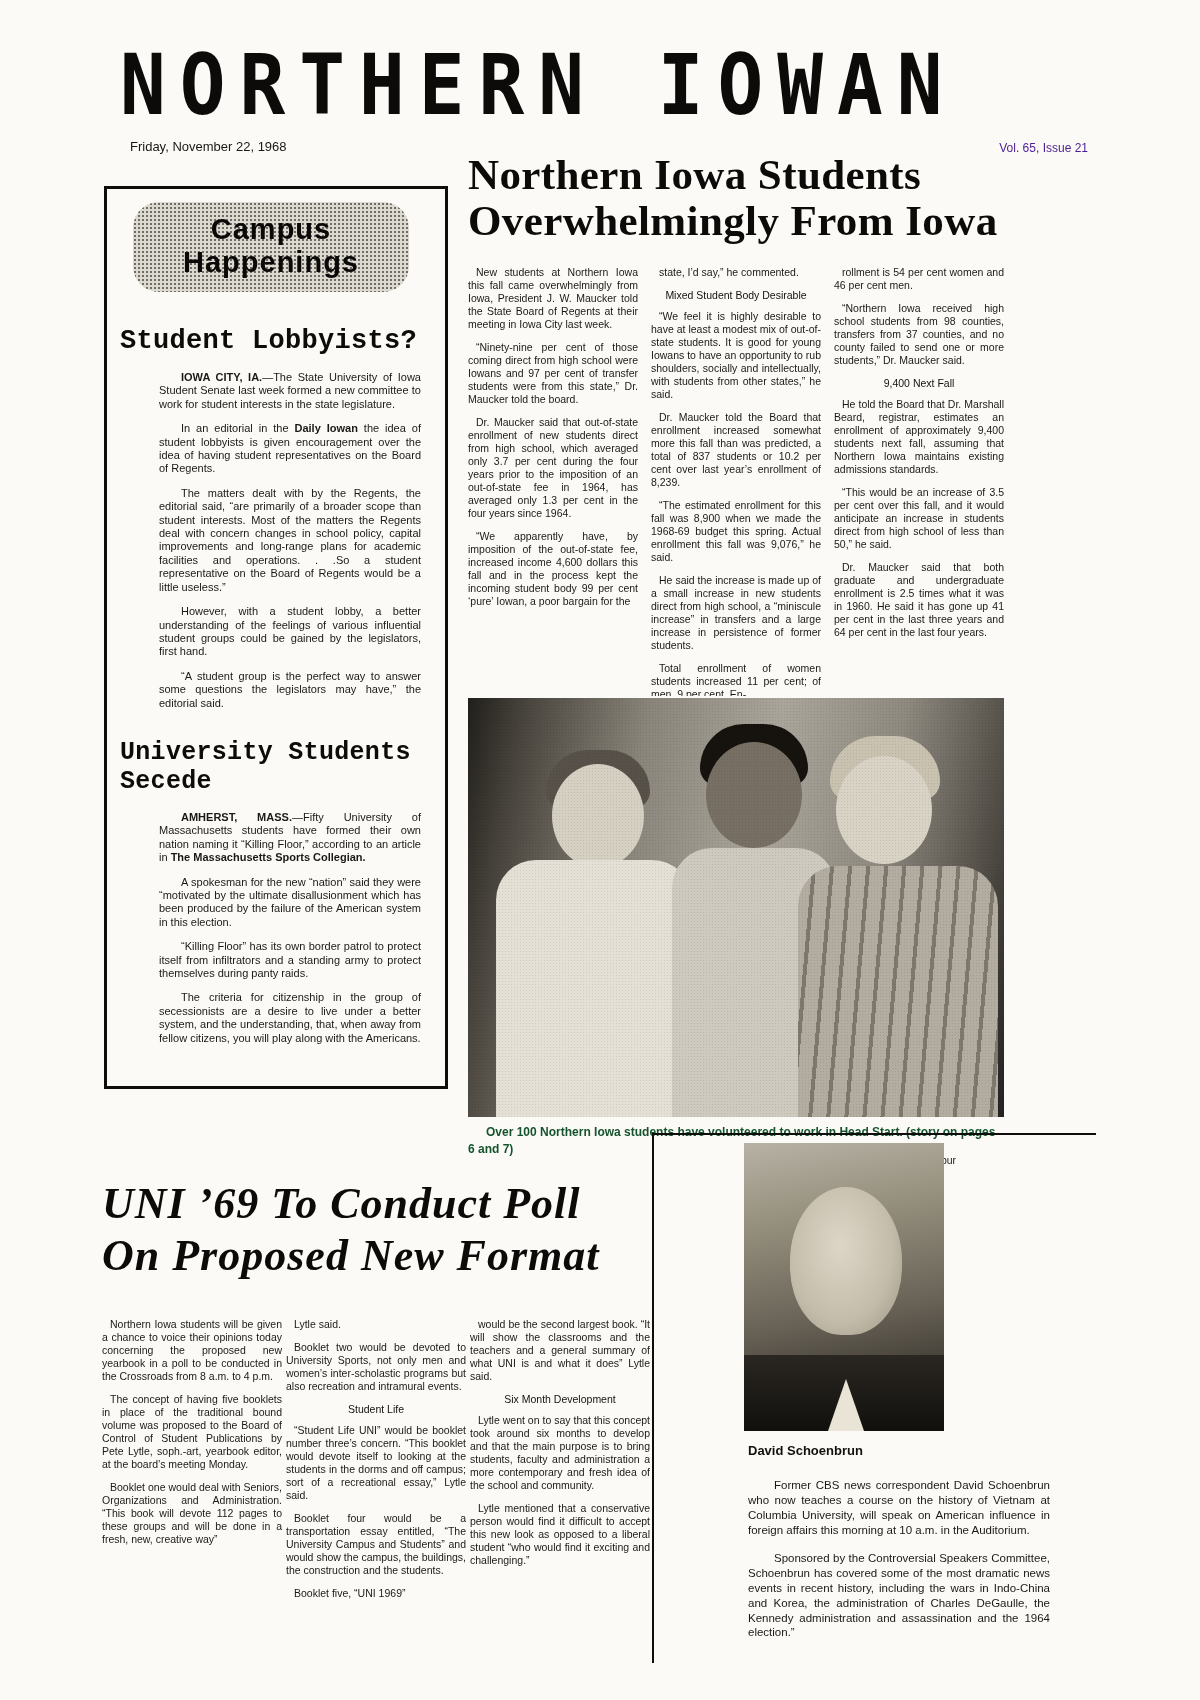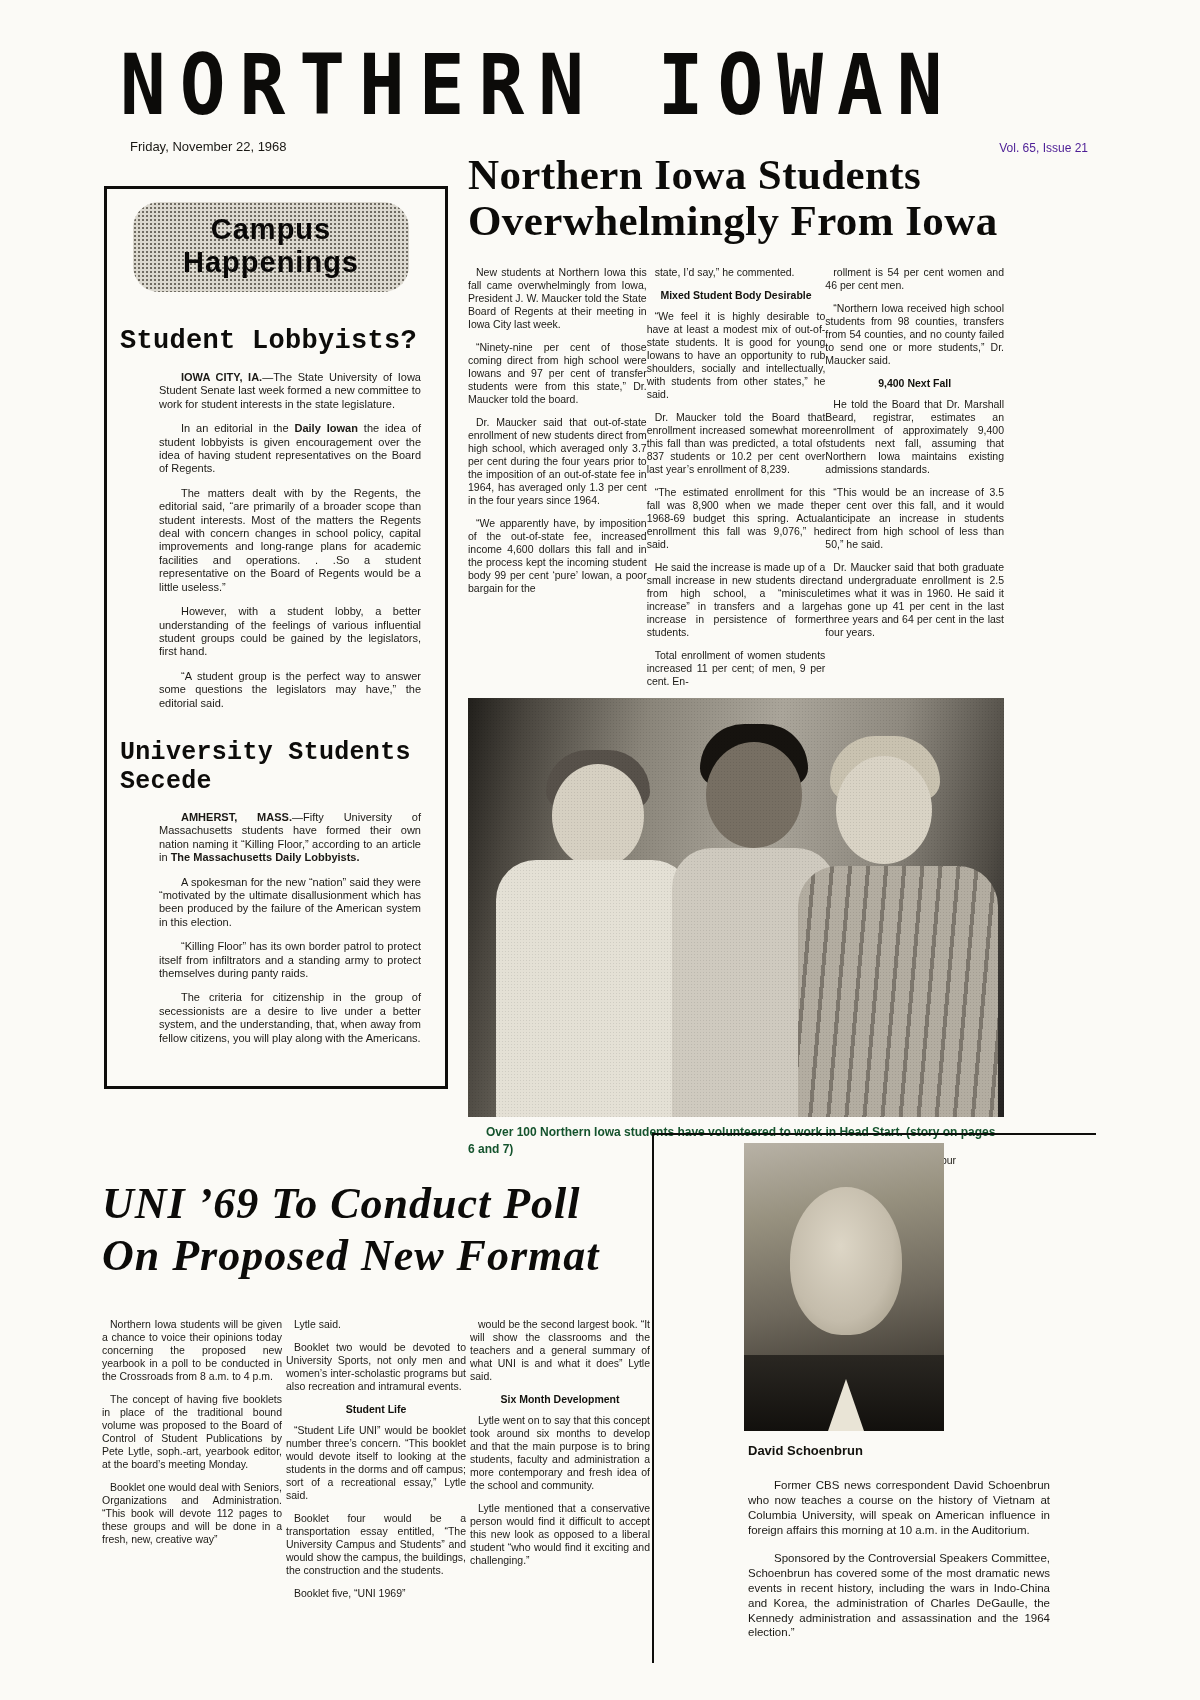--- a/index.html
+++ b/index.html
@@ -45,28 +45,28 @@
   .campus-body b { font-weight:bold; }
 
   
   .main-headline {
     position:absolute; left:468px; top:152px; margin:0;
     font-family:"Liberation Serif", serif; font-weight:bold;
     font-size:43px; line-height:1.07; letter-spacing:0.4px; color:#0c0b09;
   }
   .main-cols {
     position:absolute; left:468px; top:266px; width:536px; height:430px;
-    display:flex; overflow:hidden;
+    display:flex; gap:13px; overflow:hidden;
   }
   .col { flex:1; min-width:0; }
   .col p {
     margin:0 0 10px; font-size:10.5px; line-height:1.24;
     text-align:justify; text-indent:8px; color:#1b1915;
   }
-  .subhead { font-weight:bold; text-align:center; font-size:10.5px; margin:2px 0 9px; color:#12110d; }
+  .subhead { font-weight:normal; text-align:center; font-size:10.5px; margin:2px 0 9px; color:#12110d; }
 
   
   .photo {
     position:absolute; left:468px; top:698px; width:536px; height:419px; overflow:hidden;
     background:linear-gradient(100deg,#211f1b 0%,#4a463f 10%,#8a857a 30%,#aaa59a 52%,#8f8a80 72%,#514d46 90%,#232120 100%);
   }
   .photo .grain { position:absolute; left:0; top:0; right:0; bottom:0;
     background-image:radial-gradient(rgba(0,0,0,0.09) 0.6px, rgba(0,0,0,0) 0.9px);
     background-size:3px 3px; }
   .hair, .head, .torso { position:absolute; }
@@ -149,21 +149,21 @@
     <div class="campus-body">
       <p><b>IOWA CITY, IA.</b><span>—The State University of Iowa Student Senate last week formed a new committee to work for student interests in the state legislature.</span></p>
       <p><span>In an editorial in the </span><b>Daily Iowan</b><span> the idea of student lobbyists is given encouragement over the idea of having student representatives on the Board of Regents.</span></p>
       <p>The matters dealt with by the Regents, the editorial said, “are primarily of a broader scope than student interests. Most of the matters the Regents deal with concern changes in school policy, capital improvements and long-range plans for academic facilities and operations. . .So a student representative on the Board of Regents would be a little useless.”</p>
       <p>However, with a student lobby, a better understanding of the feelings of various influential student groups could be gained by the legislators, first hand.</p>
       <p>“A student group is the perfect way to answer some questions the legislators may have,” the editorial said.</p>
     </div>
 
     <h2 class="campus-h2 second">University Students Secede</h2>
     <div class="campus-body">
-      <p><b>AMHERST, MASS.</b><span>—Fifty University of Massachusetts students have formed their own nation naming it “Killing Floor,” according to an article in </span><b>The Massachusetts Daily Lobbyists.</b></p>
+      <p><b>AMHERST, MASS.</b><span>—Fifty University of Massachusetts students have formed their own nation naming it “Killing Floor,” according to an article in </span><b>The Massachusetts Sports Collegian.</b></p>
       <p>A spokesman for the new “nation” said they were “motivated by the ultimate disallusionment which has been produced by the failure of the American system in this election.</p>
       <p>“Killing Floor” has its own border patrol to protect itself from infiltrators and a standing army to protect themselves during panty raids.</p>
       <p>The criteria for citizenship in the group of secessionists are a desire to live under a better system, and the understanding, that, when away from fellow citizens, you will play along with the Americans.</p>
     </div>
   </div>
 
   <h1 class="main-headline">
     <span>Northern Iowa Students</span><br>
     <span>Overwhelmingly From Iowa</span>
   </h1>
@@ -179,21 +179,21 @@
       <p>state, I’d say,” he commented.</p>
       <div class="subhead">Mixed Student Body Desirable</div>
       <p>“We feel it is highly desirable to have at least a modest mix of out-of-state students. It is good for young Iowans to have an opportunity to rub shoulders, socially and intellectually, with students from other states,” he said.</p>
       <p>Dr. Maucker told the Board that enrollment increased somewhat more this fall than was predicted, a total of 837 students or 10.2 per cent over last year’s enrollment of 8,239.</p>
       <p>“The estimated enrollment for this fall was 8,900 when we made the 1968-69 budget this spring. Actual enrollment this fall was 9,076,” he said.</p>
       <p>He said the increase is made up of a small increase in new students direct from high school, a “miniscule increase” in transfers and a large increase in persistence of former students.</p>
       <p>Total enrollment of women students increased 11 per cent; of men, 9 per cent. En-</p>
     </div>
     <div class="col">
       <p>rollment is 54 per cent women and 46 per cent men.</p>
-      <p>“Northern Iowa received high school students from 98 counties, transfers from 54 counties, and no county failed to send one or more students,” Dr. Maucker said.</p>
+      <p>“Northern Iowa received high school students from 98 counties, transfers from 37 counties, and no county failed to send one or more students,” Dr. Maucker said.</p>
       <div class="subhead">9,400 Next Fall</div>
       <p>He told the Board that Dr. Marshall Beard, registrar, estimates an enrollment of approximately 9,400 students next fall, assuming that Northern Iowa maintains existing admissions standards.</p>
       <p>“This would be an increase of 3.5 per cent over this fall, and it would anticipate an increase in students direct from high school of less than 50,” he said.</p>
       <p>Dr. Maucker said that both graduate and undergraduate enrollment is 2.5 times what it was in 1960. He said it has gone up 41 per cent in the last three years and 64 per cent in the last four years.</p>
     </div>
   </div>
 
   <div class="photo">
     <div class="hair k1-hair"></div>
     <div class="head k1-head"></div>

